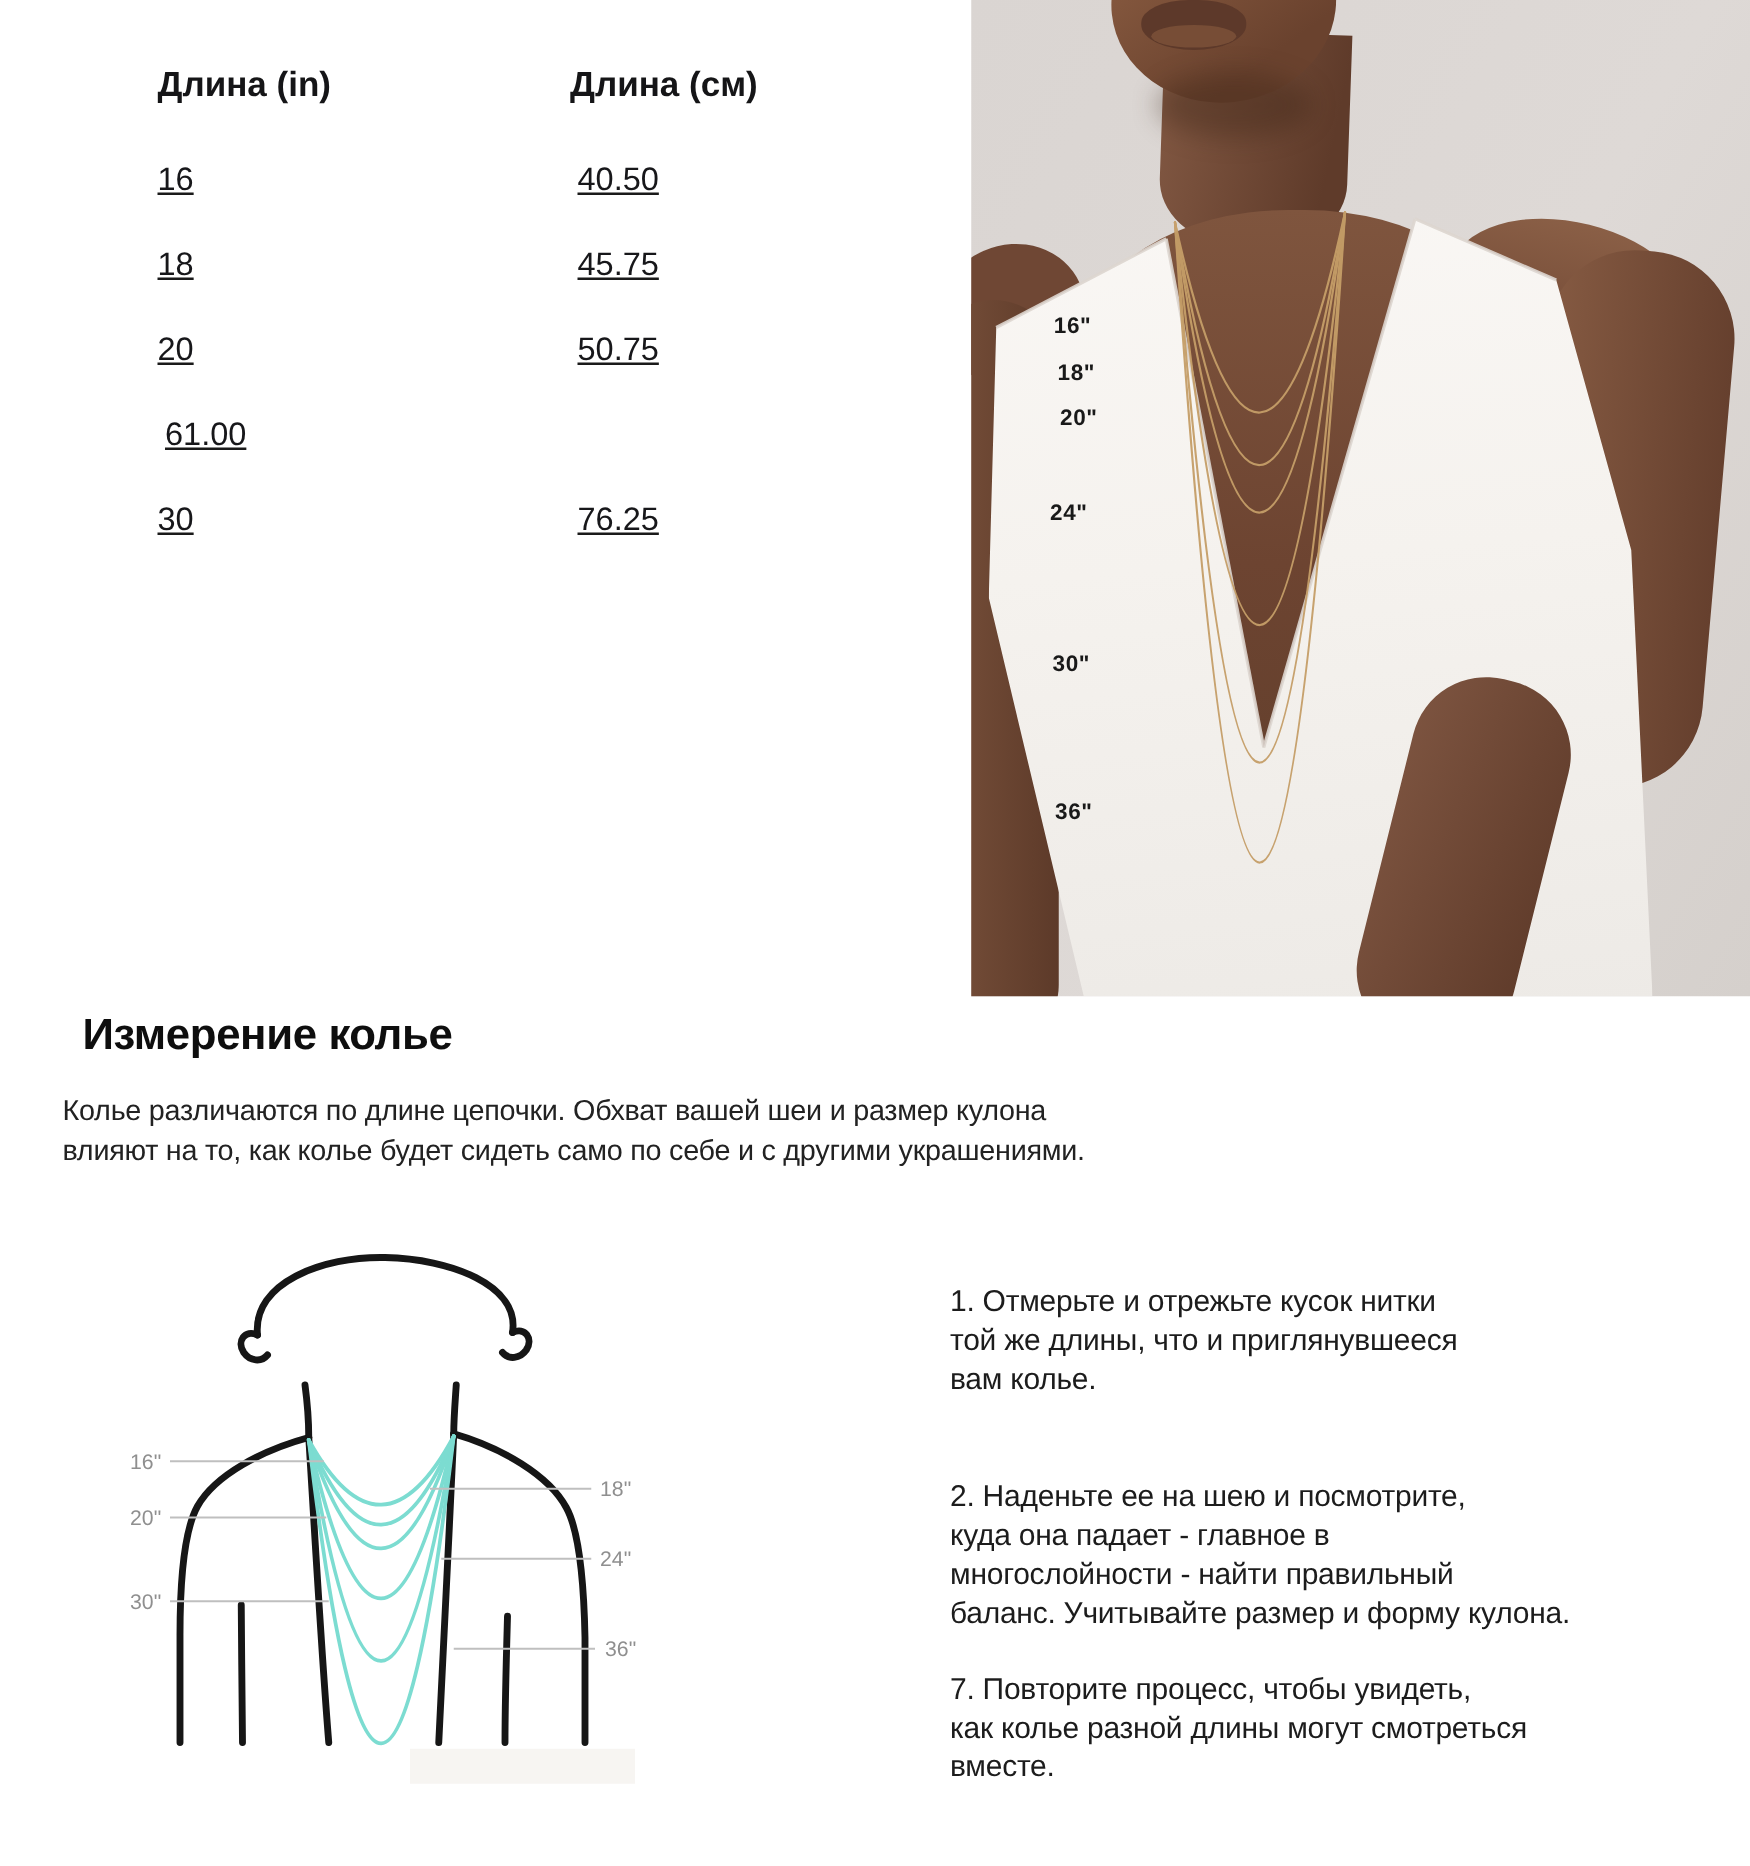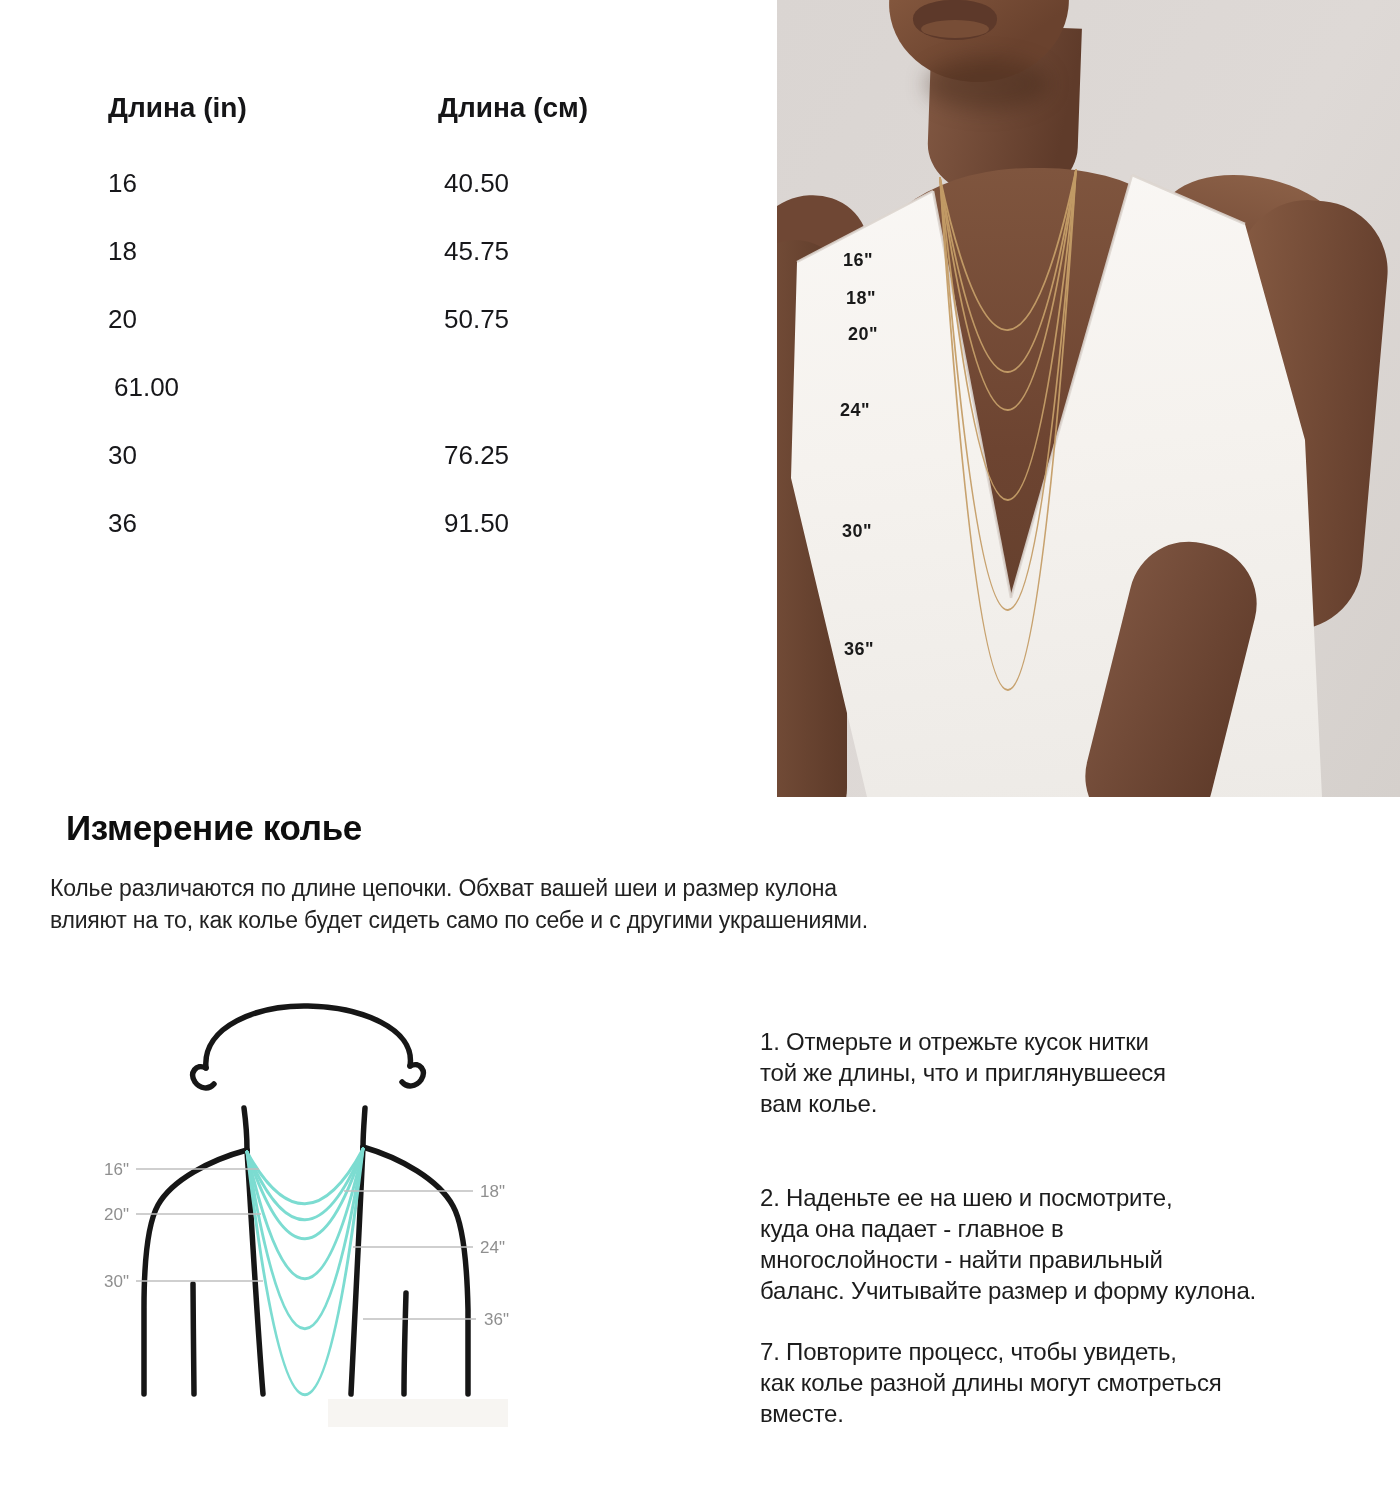--- a/index.html
+++ b/index.html
@@ -3,25 +3,25 @@
 <meta charset="utf-8">
 <style>
   html,body { margin:0; padding:0; background:#ffffff; }
   .page {
     position:relative; width:1400px; height:1493px; background:#ffffff;
     font-family:"Liberation Sans","DejaVu Sans",sans-serif; color:#1a1a1a;
     overflow:hidden;
   }
 
   
-  .size-table { position:absolute; left:108px; top:52px; width:500px;margin-top:40px; }
+  .size-table { position:absolute; left:126px; top:52px; width:500px; }
   .st-header { display:flex; font-weight:700; font-size:28px; color:#151517; }
   .st-header .c1 { width:330px; }
   .st-header .c2 { padding-left:0px; }
-  .st-rows { margin-top:44px; }
+  .st-rows { margin-top:44px;text-decoration:underline; }
   .st-row { display:flex; font-size:26px; height:68px; align-items:flex-start; color:#17171a; }
   .st-row .c1 { width:330px; }
   .st-row .c2 { padding-left:6px; }
 
   
   .photo {
     position:absolute; left:777px; top:0; width:623px; height:797px; overflow:hidden;
     background:linear-gradient(120deg,#dad5d2 0%,#ded9d6 55%,#d5d0cc 100%);
   }
   .skin { position:absolute; }
@@ -107,24 +107,20 @@
         <div class="c1">20</div>
         <div class="c2">50.75</div>
       </div>
       <div class="st-row">
         <div class="c2">61.00</div>
       </div>
       <div class="st-row">
         <div class="c1">30</div>
         <div class="c2">76.25</div>
       </div>
-      <div class="st-row">
-        <div class="c1">36</div>
-        <div class="c2">91.50</div>
-      </div>
     </div>
   </div>
 
   <div class="photo">
     <div class="skin neck"></div>
     <div class="skin face"></div>
     <div class="skin chin-shadow"></div>
     <div class="skin lips"></div>
     <div class="skin lower-lip"></div>
     <div class="skin chest"></div>

